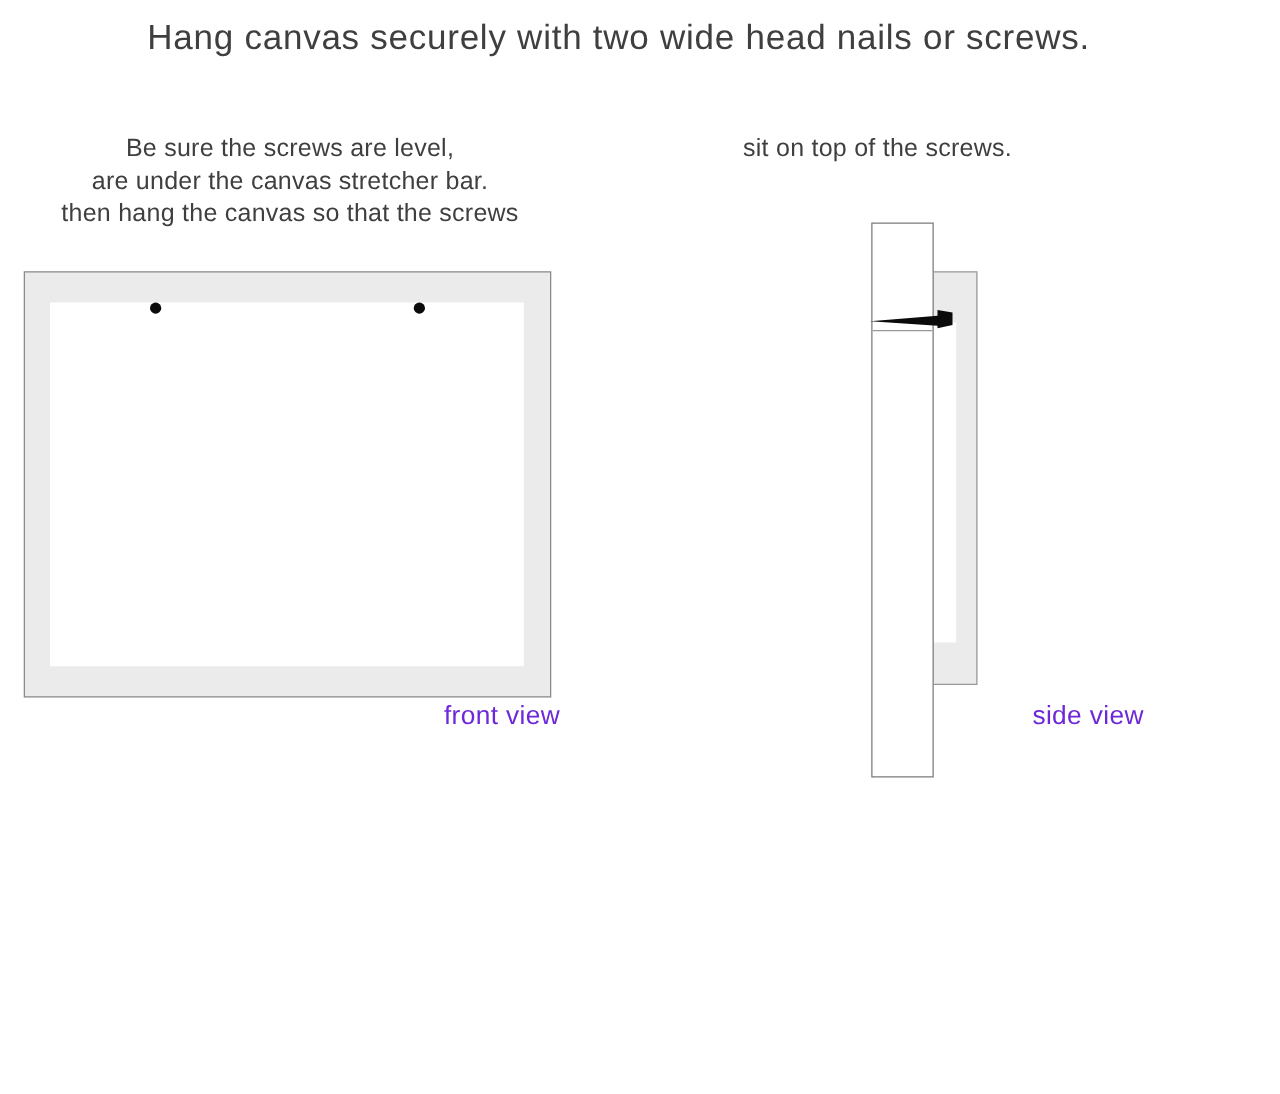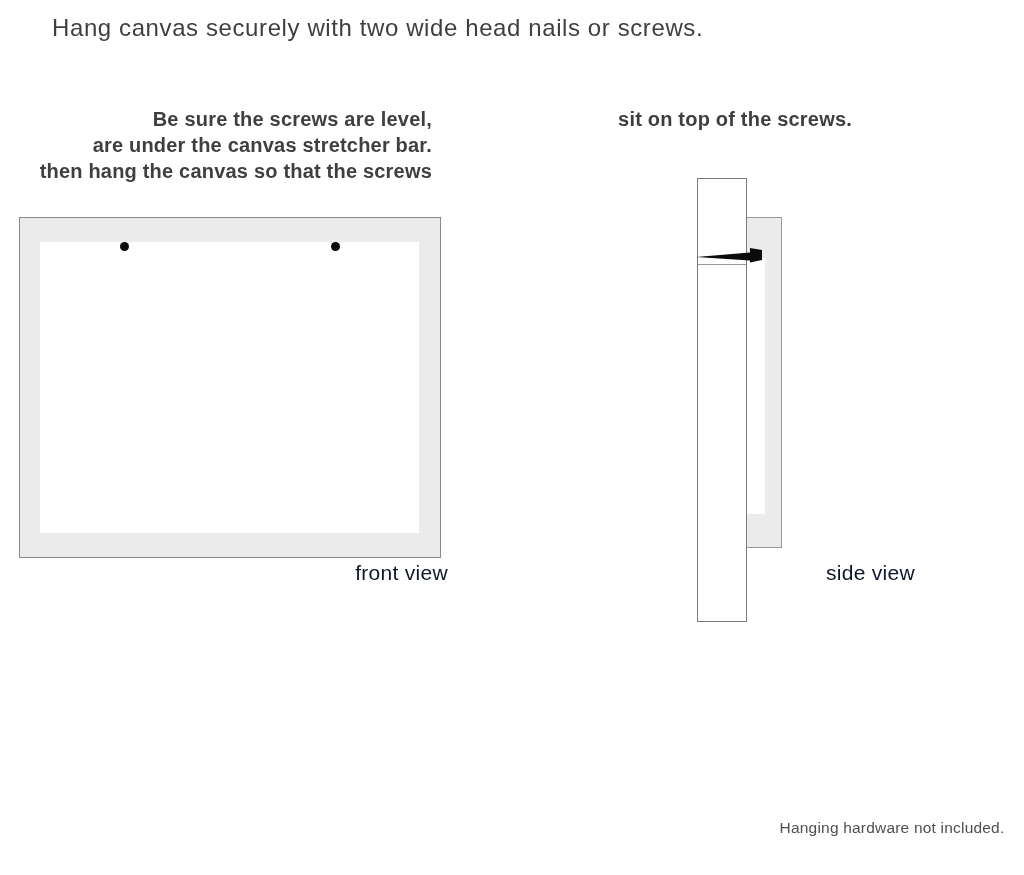--- a/index.html
+++ b/index.html
@@ -15,41 +15,41 @@
   html,body{margin:0;padding:0;background:var(--bg);}
   #canvas{
     position:relative;width:1024px;height:875px;background:var(--bg);
     font-family:"Liberation Sans", sans-serif;color:var(--text-dark);
     overflow:hidden;
   }
   .layer{position:absolute;inset:0;}
   .abs{position:absolute;box-sizing:border-box;}
 
   .page-title{
-    top:14px;left:52px;width:820px;text-align:left;
-    font-size:24px;font-weight:300;letter-spacing:.6px;color:var(--text-dark);
+    top:14px;left:52px;width:820px;text-align:right;
+    font-size:28px;font-weight:300;letter-spacing:.6px;color:var(--text-dark);
   }
   .note{
-    font-size:20px;font-weight:700;letter-spacing:.2px;line-height:26px;
-    text-align:right;color:var(--text-dark);
+    font-size:20px;font-weight:400;letter-spacing:.2px;line-height:26px;
+    text-align:center;color:var(--text-dark);
   }
   .note-left{top:106px;left:32px;width:400px;}
   .note-right{top:106px;left:552px;width:300px;}
 
   
   .front-outer{
     left:19px;top:217px;width:422px;height:341px;
     background:var(--canvas-fill);border:1px solid var(--frame-border);
   }
   .front-inner{left:20px;top:24px;width:379px;height:291px;background:#fff;}
   .dot{width:9px;height:9px;border-radius:50%;background:var(--nail-black);}
   .dot-1{left:100px;top:24px;}
   .dot-2{left:311px;top:24px;}
   .view-label{
-    font-size:21px;font-weight:300;letter-spacing:.3px;color:#0f172a;
+    font-size:21px;font-weight:300;letter-spacing:.3px;color:#6d28d9;
   }
   .front-label{top:561px;left:248px;width:200px;text-align:right;}
 
   
   .side-canvas{
     left:746px;top:217px;width:36px;height:331px;
     background:var(--canvas-fill);border:1px solid var(--side-border);
   }
   .side-canvas-inner{left:747px;top:258px;width:18px;height:256px;background:#fff;}
   .wall-bar{
@@ -96,16 +96,15 @@
     <div class="abs side-canvas-inner"></div>
     <div class="abs wall-bar"></div>
     <div class="abs wall-divider"></div>
     <svg class="abs nail-svg" viewBox="0 0 84 30" xmlns="http://www.w3.org/2000/svg">
       <polygon points="8,17 62,12.5 62,8 74,10 74,20 62,22.5 62,20.5" style="fill:var(--nail-black)"></polygon>
     </svg>
     <div class="abs view-label side-label">side view</div>
   </div>
 
   <div class="abs footer-note">
-    <div>Hanging hardware not included.</div>
   </div>
 
 </div>
 
 </body></html>

